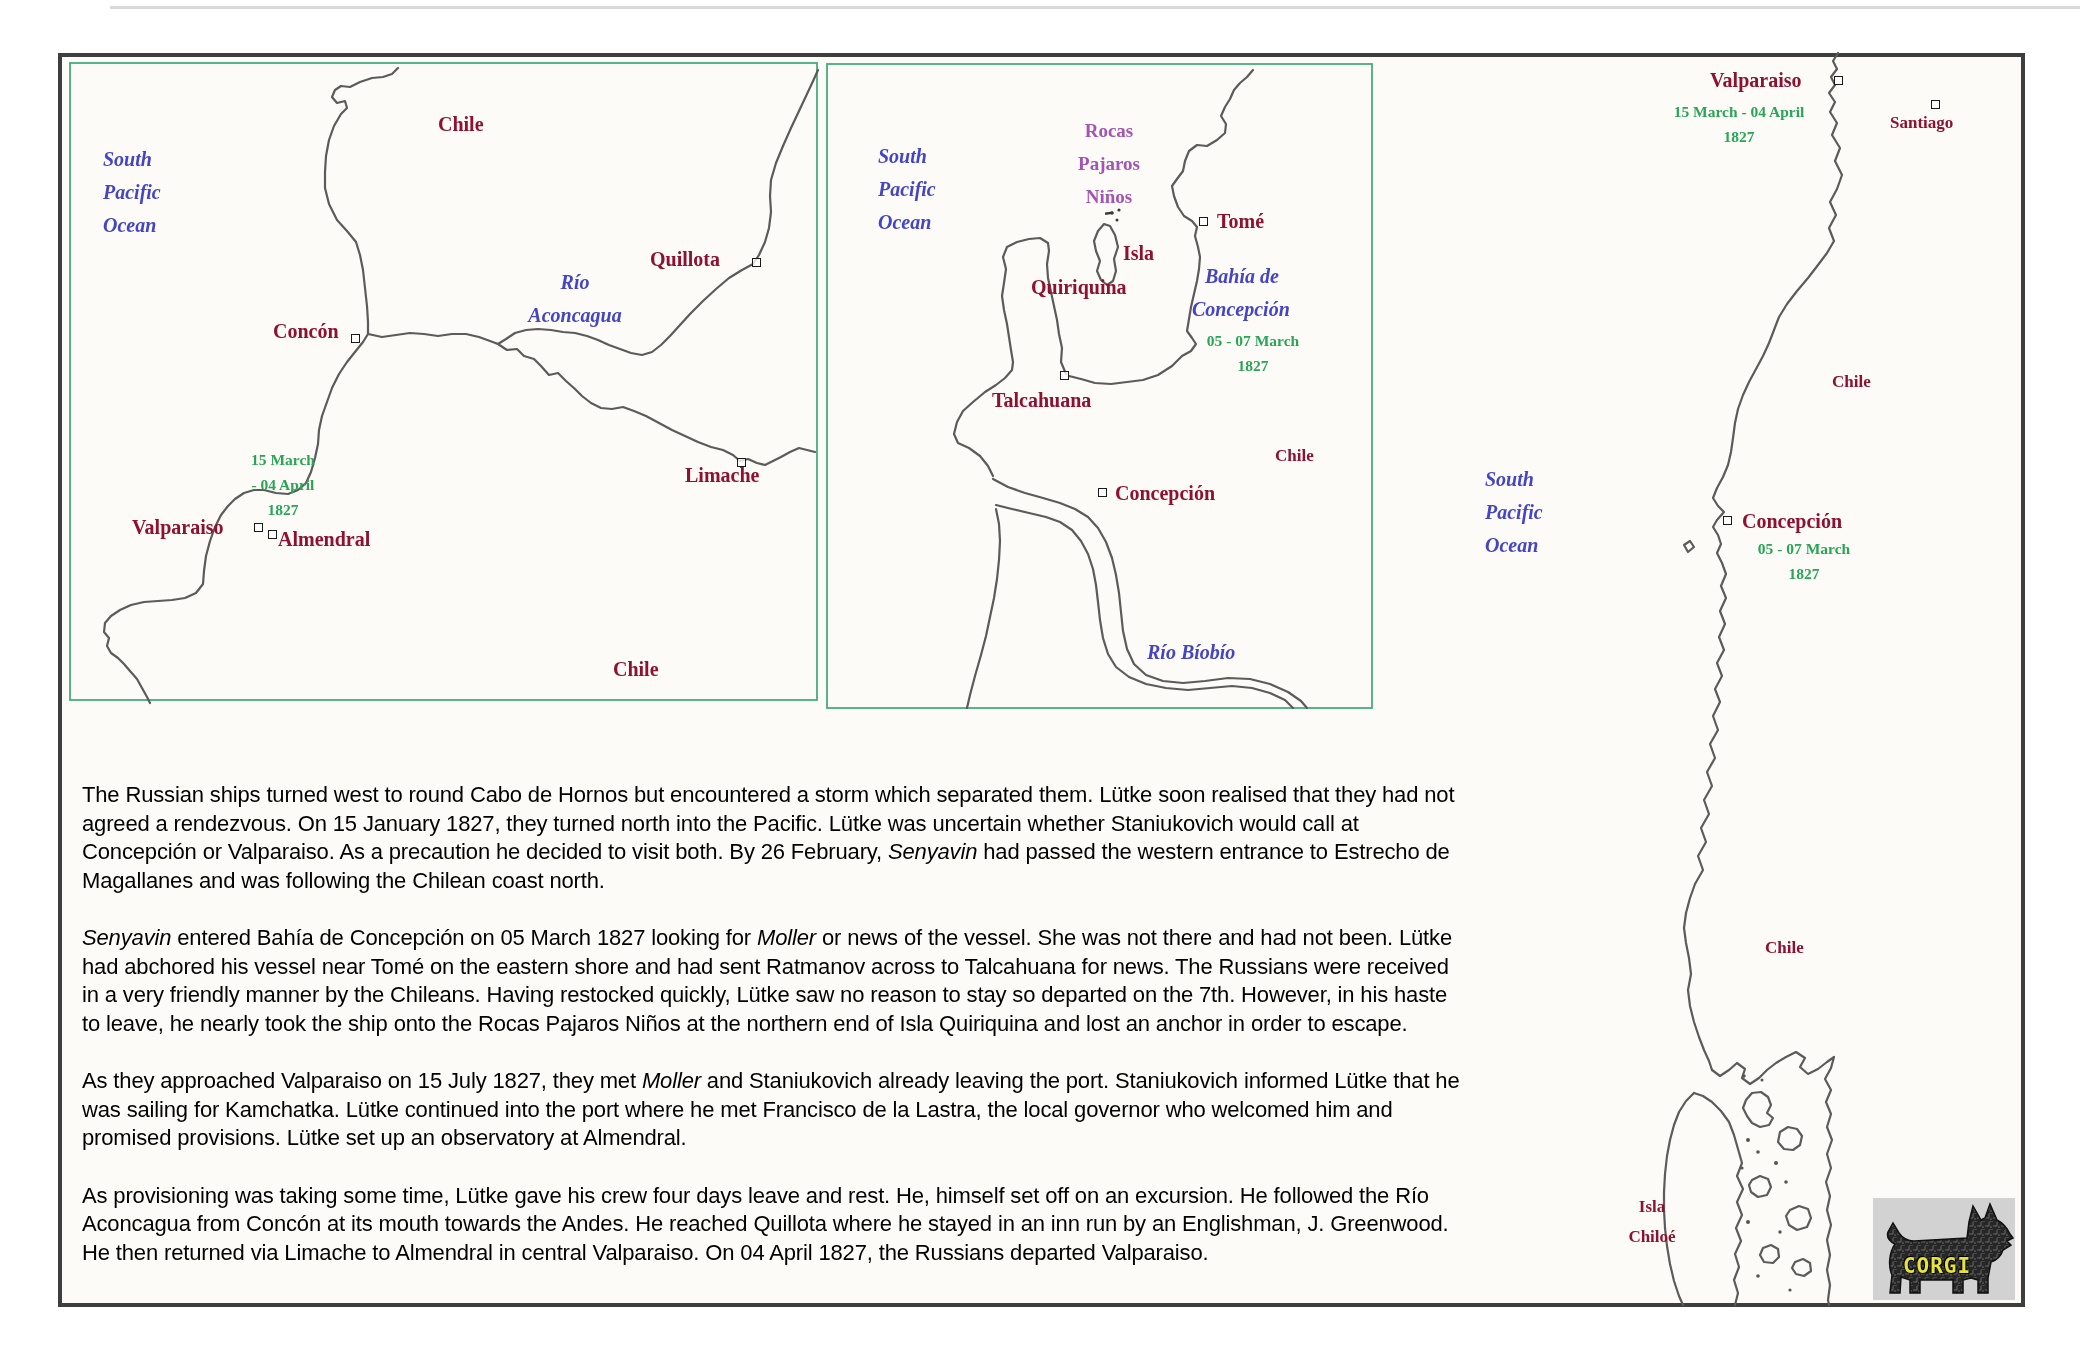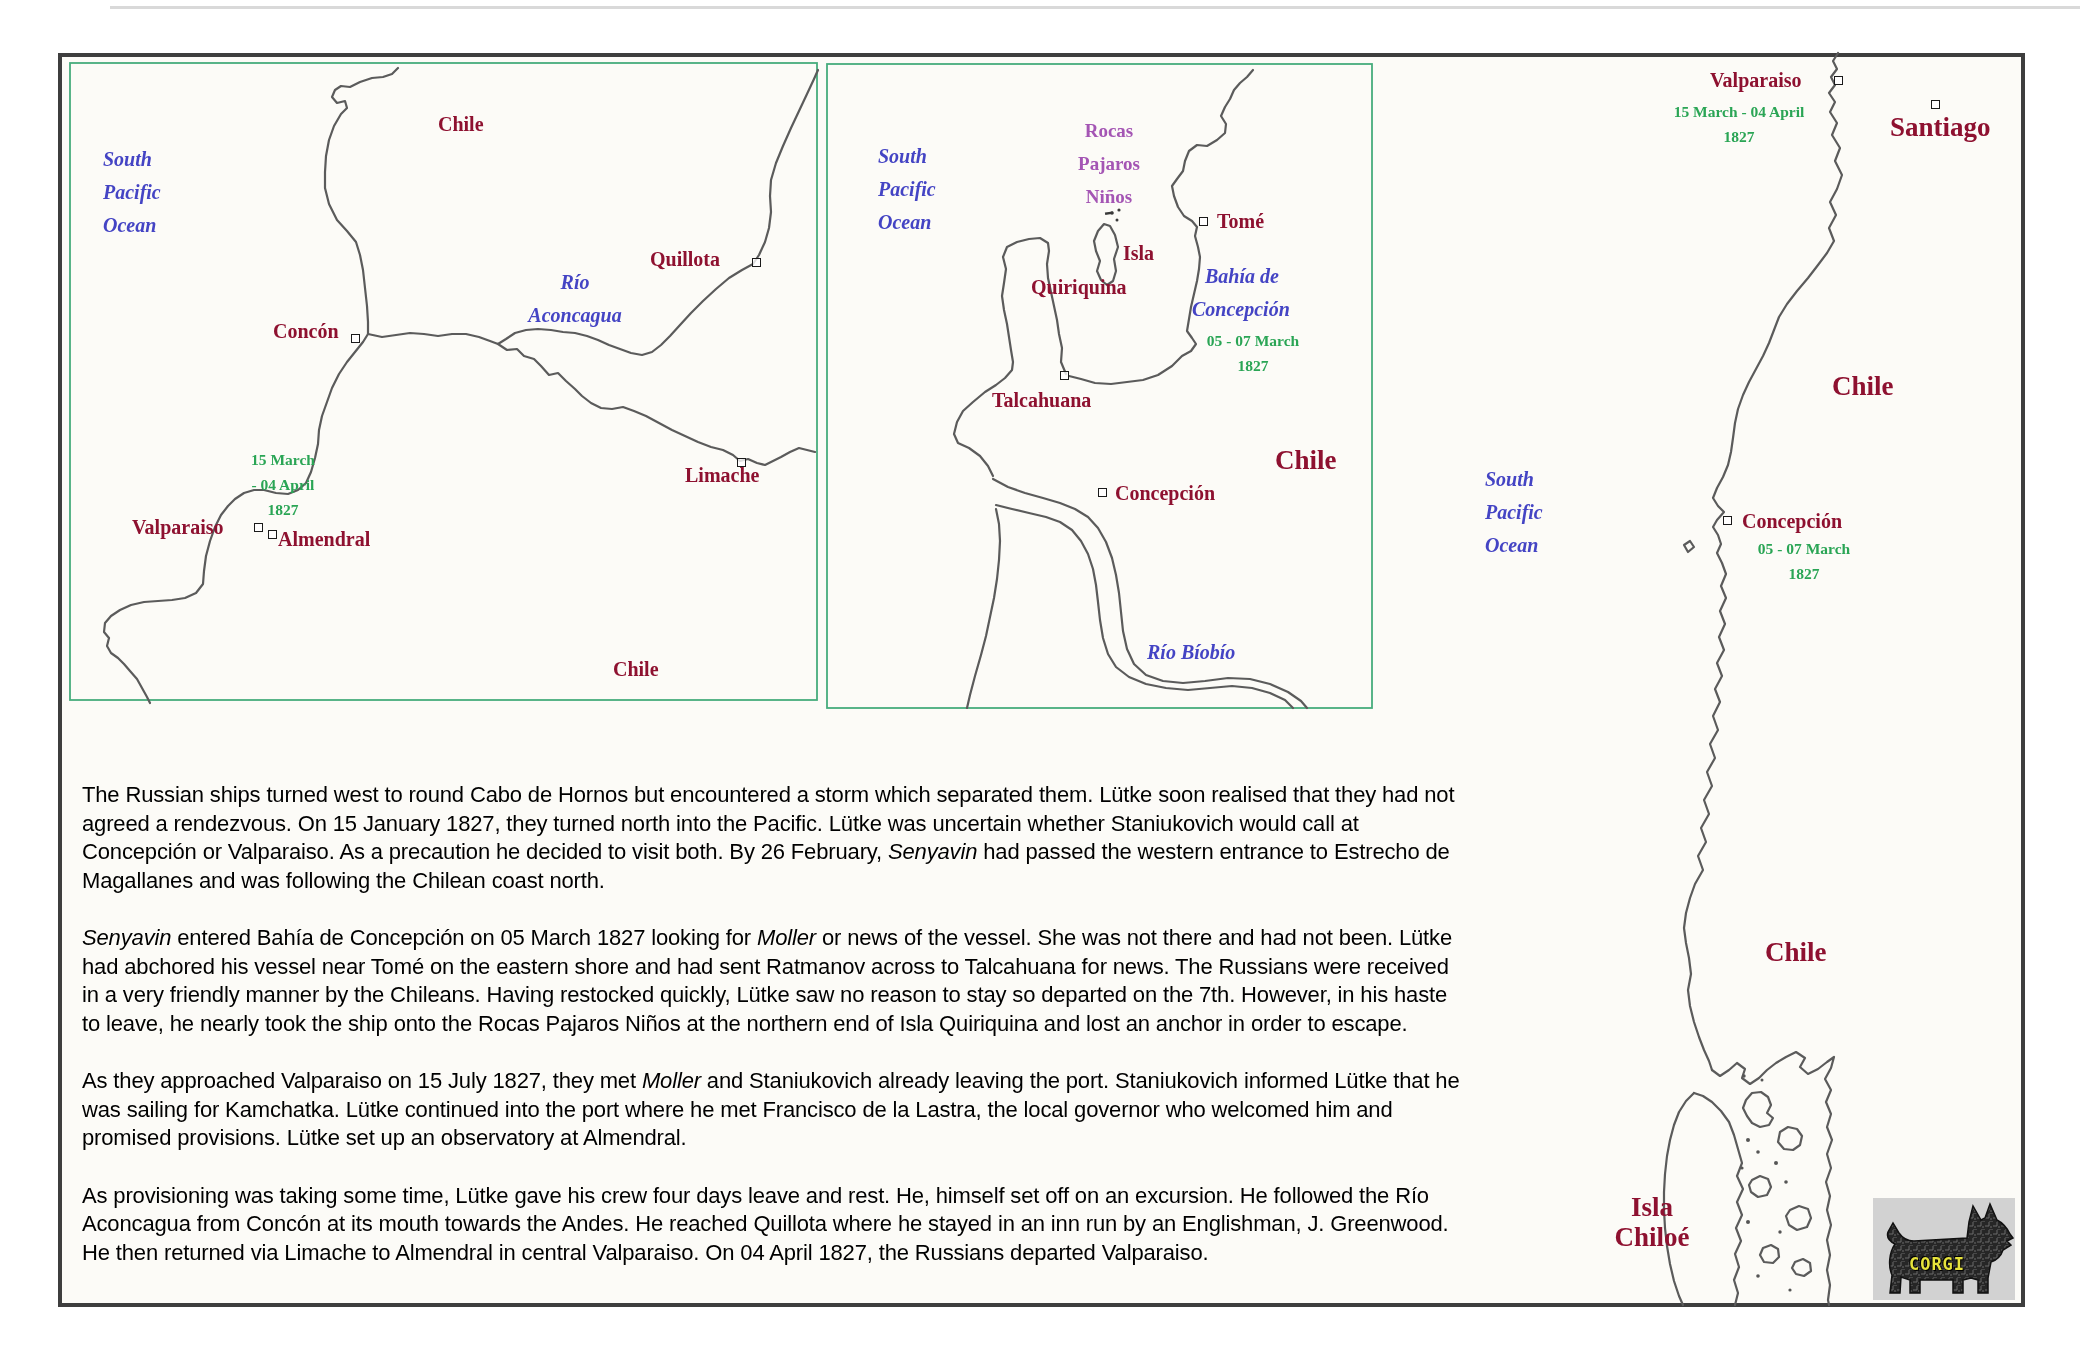--- a/index.html
+++ b/index.html
@@ -7,30 +7,30 @@
         font-family:"Liberation Serif",serif;}
   .scan-streak{position:absolute;left:110px;top:6px;width:1970px;height:3px;background:#c9c9c9;opacity:.7;}
   .frame{position:absolute;left:58px;top:53px;width:1959px;height:1246px;
          border:4px solid var(--frame,#3e3e3e);background:#fcfbf7;}
   svg.art{position:absolute;left:0;top:0;}
   .lbl{position:absolute;white-space:nowrap;font-weight:bold;line-height:1;}
   .red{color:var(--red,#8e1130);}
   .blue{color:var(--blue,#4444c4);font-style:italic;}
   .green{color:var(--green,#2aa555);}
   .purple{color:var(--purple,#a455b4);}
-  .sz19{font-size:19px;} .sz20{font-size:20px;} .sz21{font-size:27px;} .sz15{font-size:15.5px;}
+  .sz19{font-size:19px;} .sz20{font-size:20px;} .sz21{font-size:17px;} .sz15{font-size:15.5px;}
   .multiline{line-height:33px;}
   .ctr{text-align:center;}
   .mk{position:absolute;width:7px;height:7px;border:1.5px solid #1a1a1a;background:rgba(255,255,255,.8);}
   .textblock{position:absolute;left:82px;top:781px;width:1388px;color:#000;
              font-family:"Liberation Sans",sans-serif;font-size:22px;line-height:28.5px;letter-spacing:-0.15px;}
   .textblock p{margin:0 0 29px 0;}
   .logo{position:absolute;left:1873px;top:1198px;width:142px;height:102px;background:#d2d2d2;}
   .logo .corgi-word{position:absolute;left:0;top:56px;width:128px;text-align:center;
-        font-family:"DejaVu Sans Mono",monospace;font-weight:bold;font-size:17px;letter-spacing:1px;
+        font-family:"DejaVu Sans Mono",monospace;font-weight:bold;font-size:21px;letter-spacing:1px;
         color:var(--yellow,#e6e33c);text-shadow:0 0 2px #000,1px 1px 0 #000,-1px -1px 0 #000;}
   .datebox{line-height:25px;}
 </style>
 </head>
 <body>
 
 <div class="page">
   <div class="scan-streak"></div>
   <div class="frame"></div>
 

